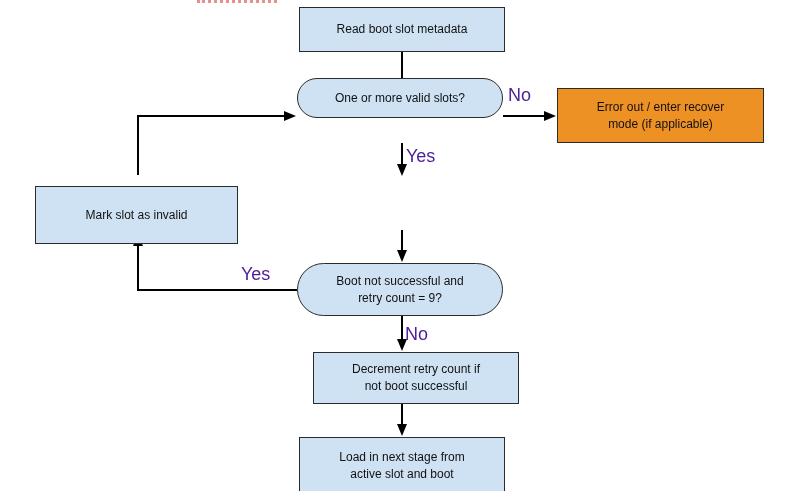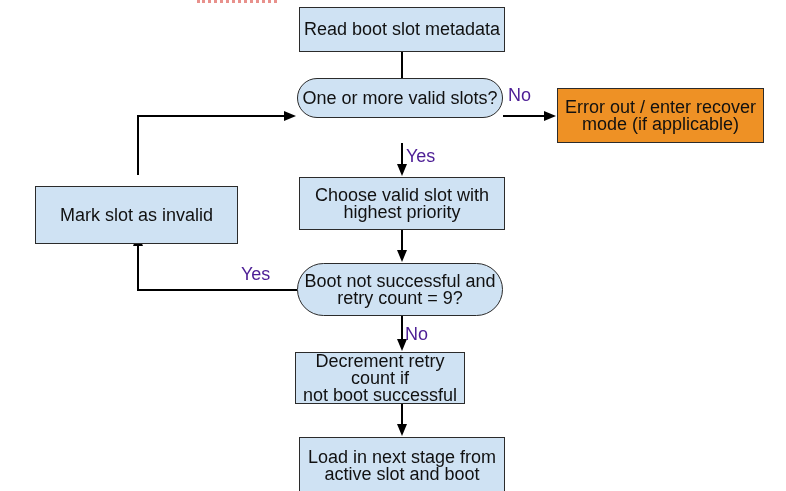--- a/index.html
+++ b/index.html
@@ -11,21 +11,21 @@
     overflow: hidden;
     font-family: "Liberation Sans", sans-serif;
   }
   .node {
     position: absolute;
     box-sizing: border-box;
     display: flex;
     align-items: center;
     justify-content: center;
     text-align: center;
-    font-size: 18px;
+    font-size: 12px;
     line-height: 17px;
     color: #111111;
     border: 1.5px solid #2b2b2b;
     white-space: pre-line;
   }
   .process  { background: #cfe2f3; }
   .decision { background: #cfe2f3; border-radius: 27px; }
   .error    { background: #ee9125; }
   .edge-label {
     position: absolute;
@@ -91,35 +91,31 @@
 
   <div class="node decision" style="left:297px; top:78px; width:206px; height:40px;">
     <span>One or more valid slots?</span>
   </div>
 
   <div class="node error" style="left:557px; top:88px; width:207px; height:55px;">
     <span>Error out / enter recover
 mode (if applicable)</span>
   </div>
 
-  <div class="node process" style="left:299px; top:177px; width:206px; height:53px;">
-    <span>Choose valid slot with
-highest priority</span>
-  </div>
 
   <div class="node process" style="left:35px; top:186px; width:203px; height:58px;">
     <span>Mark slot as invalid</span>
   </div>
 
   <div class="node decision" style="left:297px; top:263px; width:206px; height:53px;">
     <span>Boot not successful and
 retry count = 9?</span>
   </div>
 
-  <div class="node process" style="left:295px; top:352px; width:170px; height:52px;justify-content:center;">
+  <div class="node process" style="left:313px; top:352px; width:206px; height:52px;justify-content:center;">
     <span>Decrement retry count if
 not boot successful</span>
   </div>
 
   <div class="node process" style="left:299px; top:437px; width:206px; height:57px;">
     <span>Load in next stage from
 active slot and boot</span>
   </div>
 
   <span class="edge-label" style="left:508px; top:87px;">No</span>

